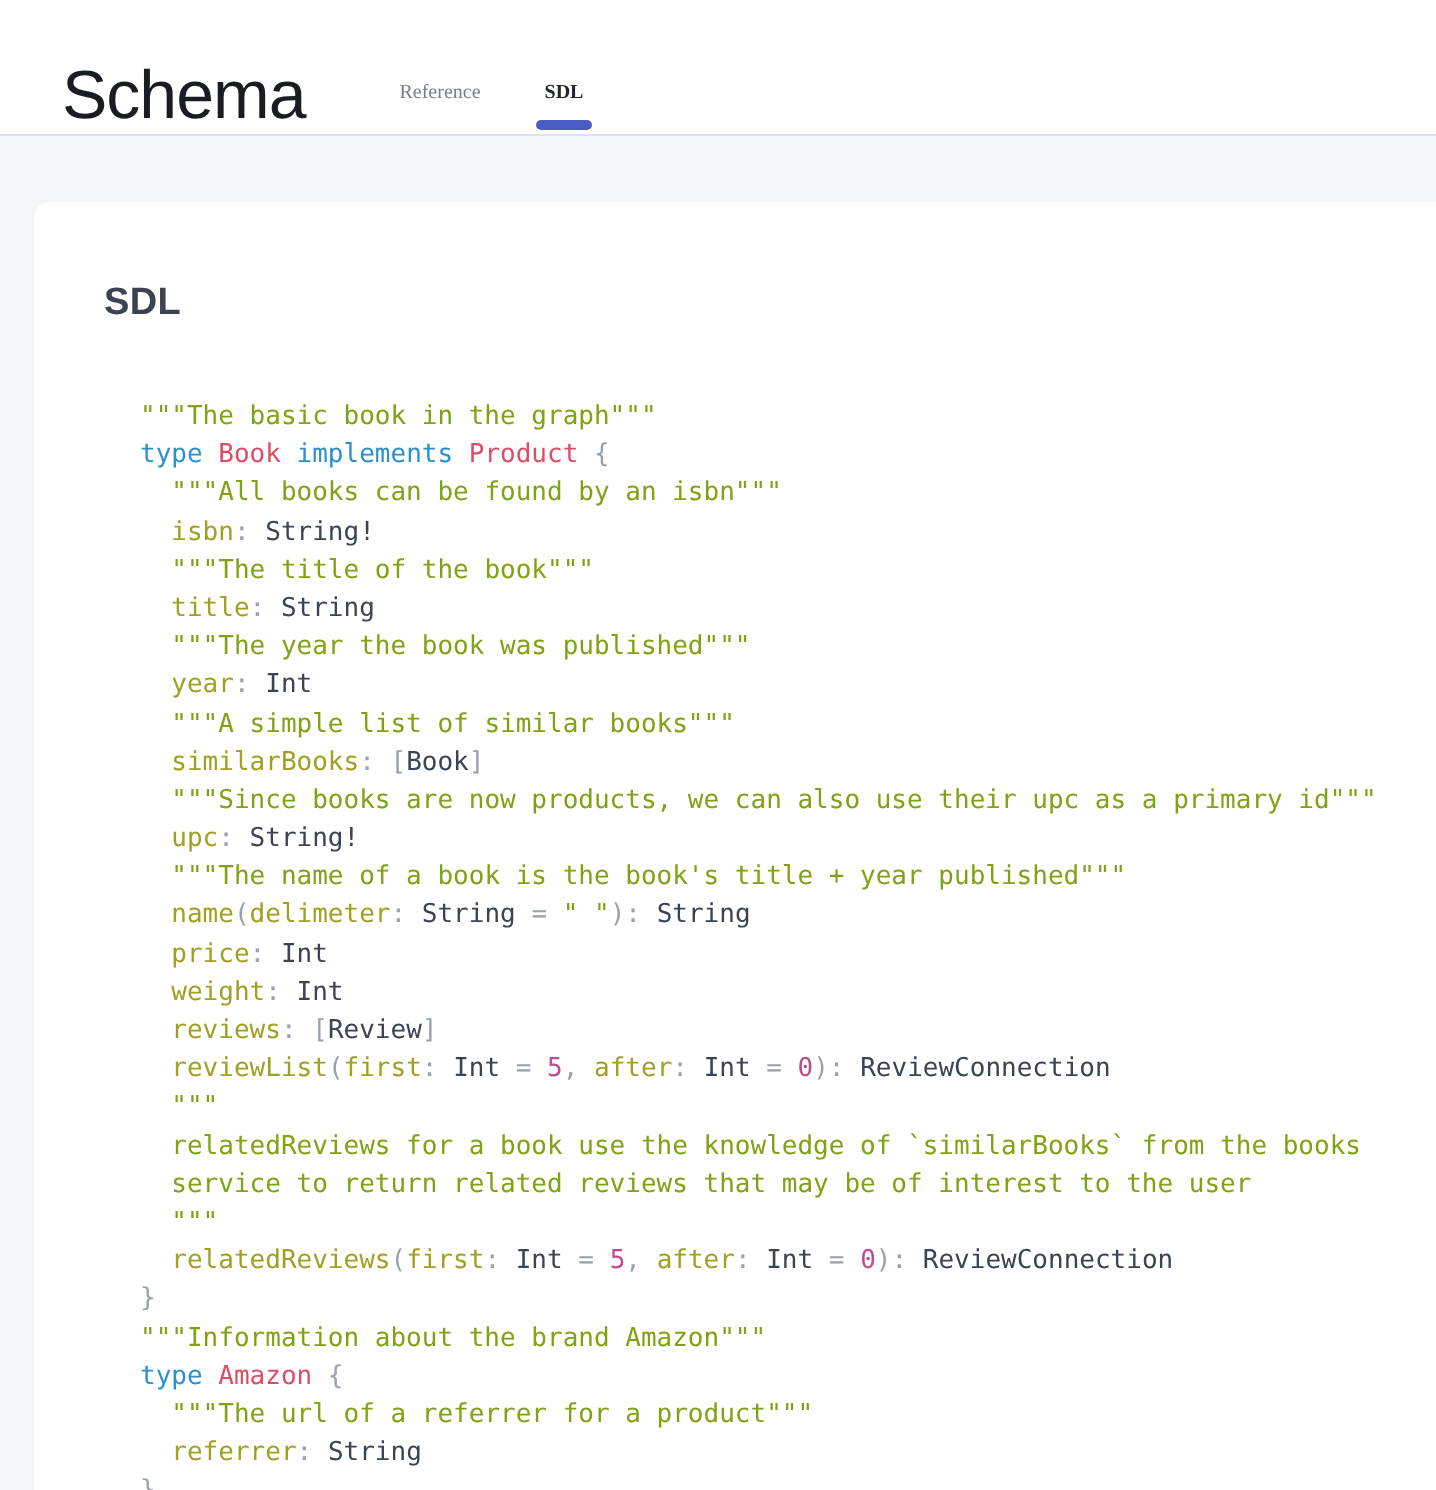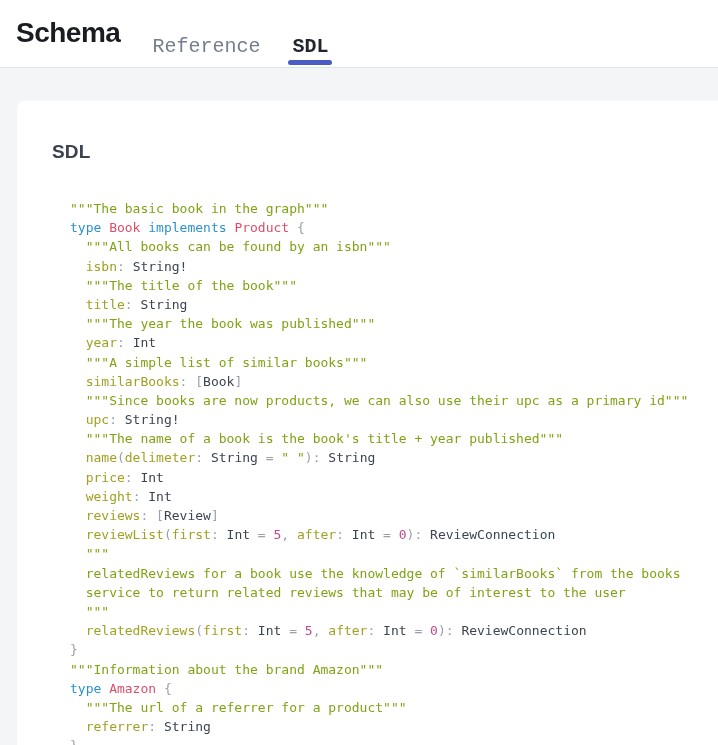--- a/index.html
+++ b/index.html
@@ -10,28 +10,28 @@
     font-family: "Liberation Sans", sans-serif;
   }
 
   
   .page-header {
     position: relative; height: 68px; background: #ffffff;
     border-bottom: 1px solid var(--border, #dfe2e7);
     display: flex; align-items: stretch; padding-left: 16px;
   }
   .page-title {
-    margin: 0; padding-top: 17px; font-size: 28px; line-height: 32px;
-    font-weight: 700; color: var(--title, #191c21); letter-spacing: -0.5px;
+    margin: 15px; padding-top: 17px; font-size: 34px; line-height: 32px;
+    font-weight: 400; color: var(--title, #191c21); letter-spacing: -0.5px;
   }
   .tabs { display: flex; gap: 24px; margin-left: 28px; align-items: stretch; }
   .tab {
     position: relative; background: none; border: none; cursor: pointer;
-    padding: 26px 4px 0 4px; font-family: Liberation Mono, monospace;
-    font-size: 20px; color: var(--tab, #757e8c);
+    padding: 26px 4px 0 4px; font-family: Liberation Serif, serif;
+    font-size: 10px; color: var(--tab, #757e8c);
   }
   .tab.active { color: var(--tabActive, #22262e); font-weight: 700; }
   .tab.active::after {
     content: ""; position: absolute; left: 0; right: 0; bottom: 2px;
     height: 5px; border-radius: 3px; background: var(--accent, #4a5dc4);
   }
 
   
   .content { padding: 33px 0 0 17px; }
   .card {

